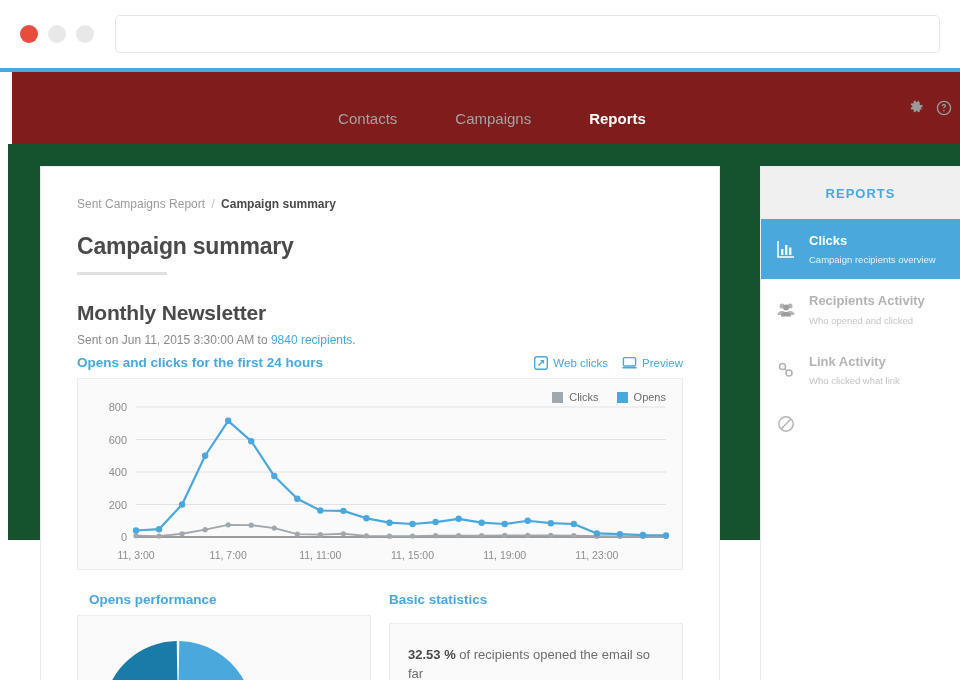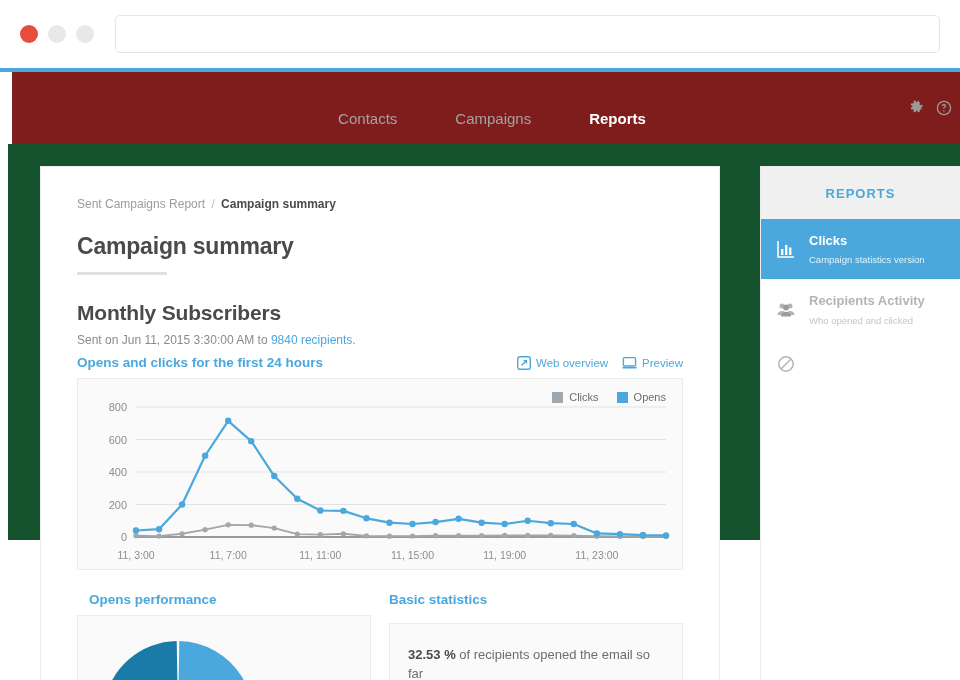--- a/index.html
+++ b/index.html
@@ -221,35 +221,35 @@
 
       <div class="breadcrumb">
         <span>Sent Campaigns Report</span>
         <span class="crumb-sep">/</span>
         <span class="crumb-current">Campaign summary</span>
       </div>
 
       <div class="page-title">Campaign summary</div>
       <div class="title-rule"></div>
 
-      <div class="campaign-name">Monthly Subscribers</div>
+      <div class="campaign-name">Monthly Newsletter</div>
       <div class="sent-line">
         <span>Sent on Jun 11, 2015 3:30:00 AM to </span><a>9840 recipients.</a>
       </div>
 
       <div class="section-head-row">
         <div class="section-title">Opens and clicks for the first 24 hours</div>
         <div class="section-actions">
           <a class="action-link">
             <svg width="14" height="14" viewBox="0 0 14 14">
               <rect x="0.7" y="0.7" width="12.6" height="12.6" rx="2.2" fill="none" stroke="#4aa8dd" stroke-width="1.4"></rect>
               <path d="M4.6 9.4 L9.2 4.8" stroke="#4aa8dd" stroke-width="1.4" fill="none"></path>
               <path d="M6.6 4.6 H9.4 V7.4" stroke="#4aa8dd" stroke-width="1.4" fill="none"></path>
             </svg>
-            <span>Web overview</span>
+            <span>Web clicks</span>
           </a>
           <a class="action-link">
             <svg width="15" height="14" viewBox="0 0 15 14">
               <rect x="1.4" y="1.6" width="12.2" height="8.4" rx="1.2" fill="none" stroke="#4aa8dd" stroke-width="1.4"></rect>
               <rect x="0.2" y="11" width="14.6" height="1.5" rx="0.7" fill="#4aa8dd"></rect>
             </svg>
             <span>Preview</span>
           </a>
         </div>
       </div>
@@ -373,41 +373,54 @@
       <span class="si-icon">
         <svg width="20" height="20" viewBox="0 0 20 20">
           <path d="M2 2 V18 H18" fill="none" stroke="#ffffff" stroke-width="1.5"></path>
           <rect x="5" y="10" width="2.4" height="6" fill="#ffffff"></rect>
           <rect x="9" y="6" width="2.4" height="10" fill="#ffffff"></rect>
           <rect x="13" y="8.5" width="2.4" height="7.5" fill="#ffffff"></rect>
         </svg>
       </span>
       <span>
         <span class="si-title">Clicks</span><br>
-        <span class="si-sub">Campaign statistics version</span>
+        <span class="si-sub">Campaign recipients overview</span>
       </span>
     </div>
 
     <div class="side-item">
       <span class="si-icon">
         <svg width="20" height="20" viewBox="0 0 20 20">
           <circle cx="6" cy="7" r="2.5" fill="#b4b4b4"></circle>
           <circle cx="14" cy="7" r="2.5" fill="#b4b4b4"></circle>
           <circle cx="10" cy="8.5" r="3" fill="#9c9c9c"></circle>
           <path d="M1.5 16c0-2.5 2-4 4.5-4s4.5 1.5 4.5 4z" fill="#b4b4b4"></path>
           <path d="M9.5 16c0-2.5 2-4 4.5-4s4.5 1.5 4.5 4z" fill="#b4b4b4"></path>
           <path d="M5 17.5c0-2.8 2.2-4.5 5-4.5s5 1.7 5 4.5z" fill="#9c9c9c"></path>
         </svg>
       </span>
       <span>
         <span class="si-title">Recipients Activity</span><br>
         <span class="si-sub">Who opened and clicked</span>
       </span>
     </div>
 
+    <div class="side-item">
+      <span class="si-icon">
+        <svg width="20" height="20" viewBox="0 0 20 20">
+          <circle cx="6.5" cy="6.5" r="3" fill="none" stroke="#b4b4b4" stroke-width="1.6"></circle>
+          <circle cx="13" cy="13" r="3" fill="none" stroke="#b4b4b4" stroke-width="1.6"></circle>
+          <path d="M8.6 8.6 L11 11" stroke="#b4b4b4" stroke-width="1.6"></path>
+        </svg>
+      </span>
+      <span>
+        <span class="si-title">Link Activity</span><br>
+        <span class="si-sub">Who clicked what link</span>
+      </span>
+    </div>
 
     <div class="side-item">
       <span class="si-icon">
         <svg width="20" height="20" viewBox="0 0 20 20">
           <circle cx="10" cy="10" r="7.2" fill="none" stroke="#b4b4b4" stroke-width="1.5"></circle>
           <path d="M5 15 L15 5" stroke="#b4b4b4" stroke-width="1.5"></path>
         </svg>
       </span>
     </div>
   </div>

